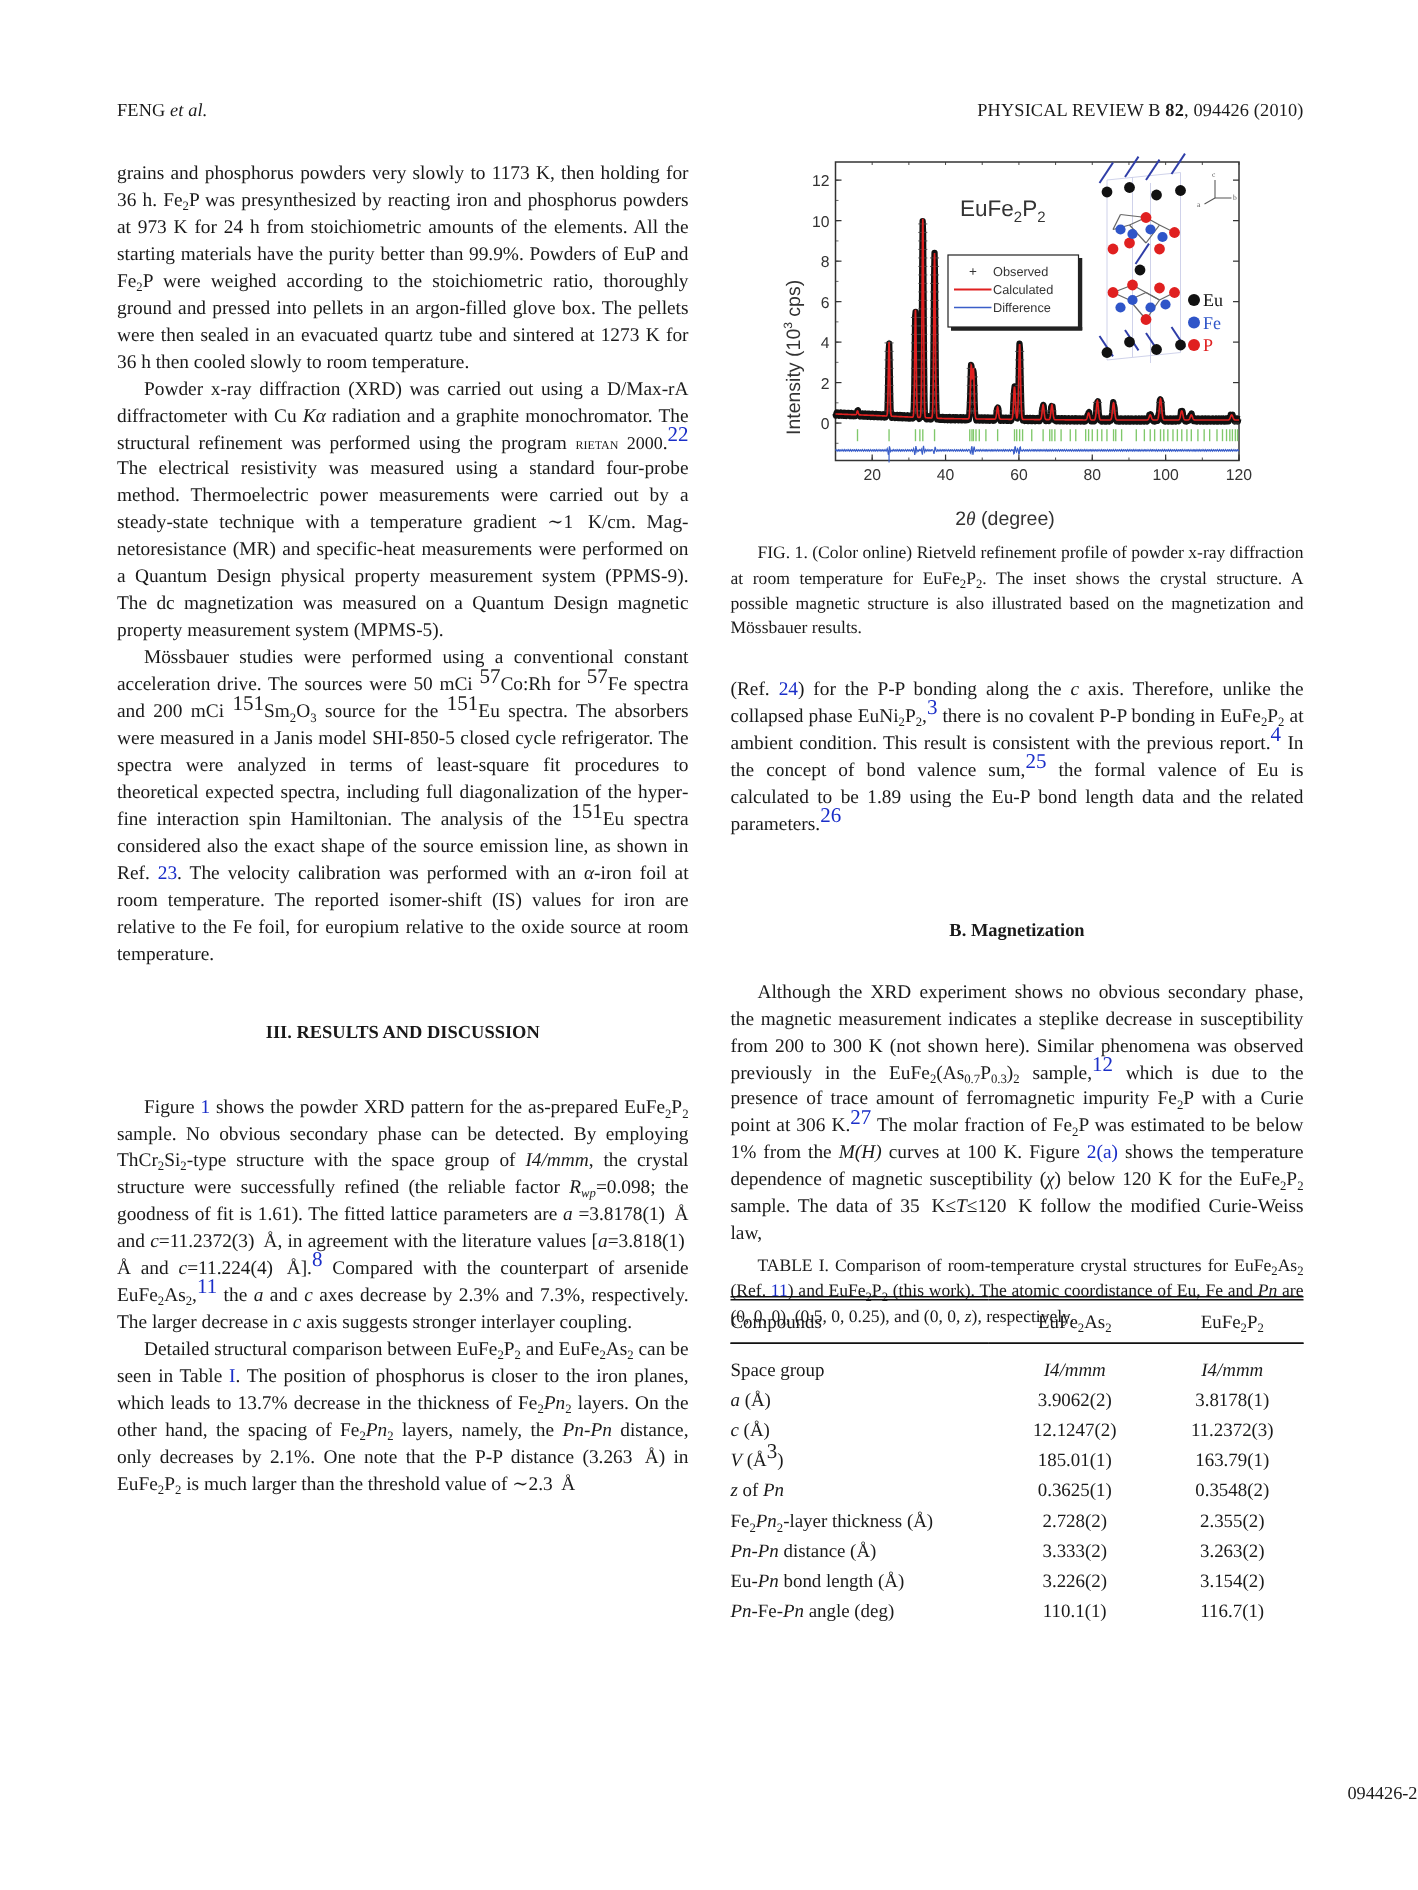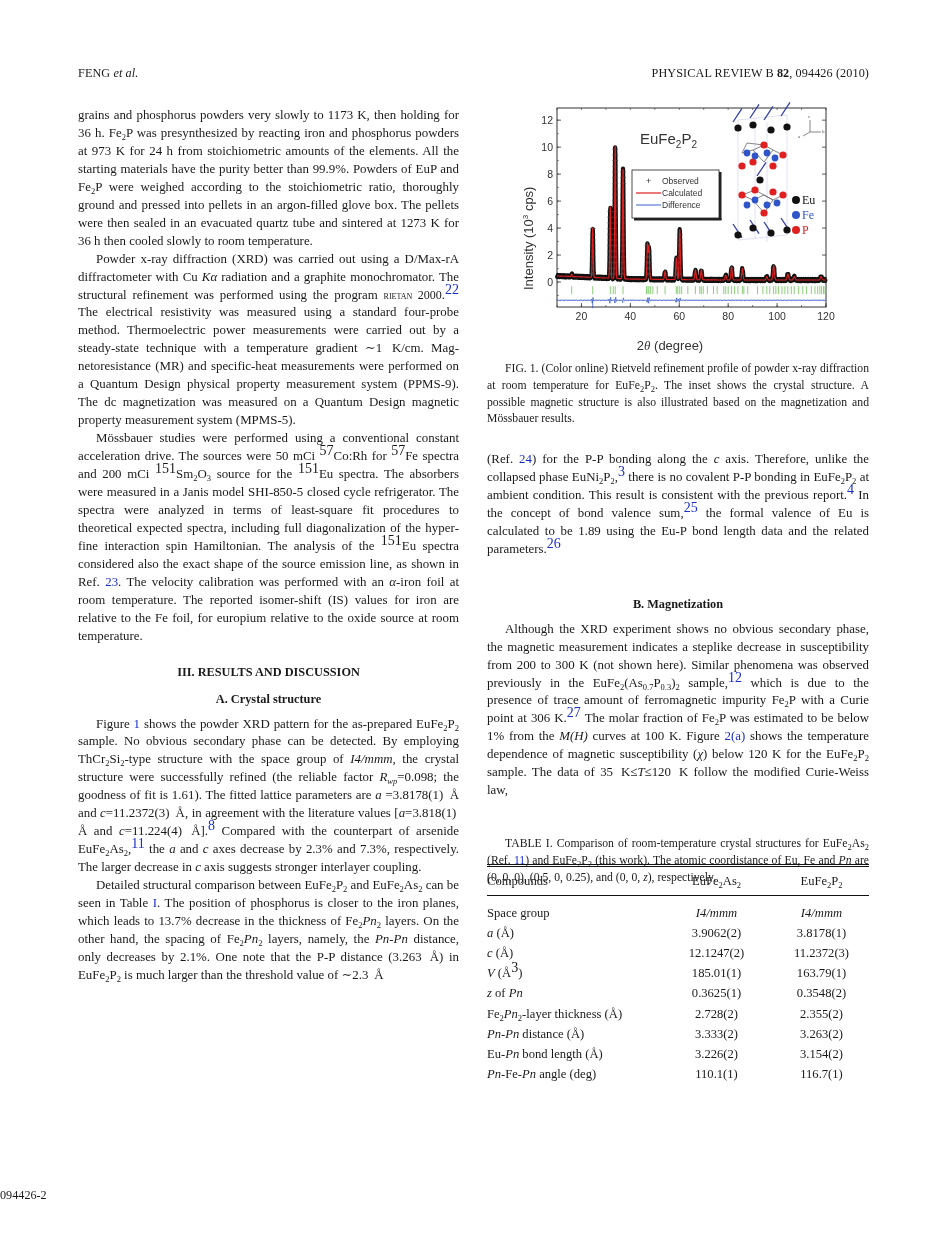--- a/index.html
+++ b/index.html
@@ -10,23 +10,23 @@
   .hdr-right { right: 76px; }
   .col { position: absolute; font-size: 12.9px; line-height: 17.95px; text-align: justify; }
   .col-left { left: 78px; width: 381px; top: 107px; }
   .col-right { left: 487px; width: 382px; }
   .p { margin: 0; text-indent: 0; }
   .p.ind { text-indent: 18px; }
   .ref { color: #1a2ec8; }
   sup { font-size: 14px; line-height: 0; vertical-align: 5px; }
   sub { font-size: 8.5px; line-height: 0; vertical-align: -3px; }
   .sc { font-variant: small-caps; font-size: 12px; }
-  .sec { text-align: center; font-weight: bold; font-size: 12.3px; margin: 0; }
+  .sec { text-align: center; font-weight: bold; font-size: 12.3px; margin: 16px; }
   .cap { font-size: 11.7px; line-height: 16.8px; text-align: justify; }
-  .footer { position: absolute; top: 1188px; left: 0; width: 945px; text-align: left; font-size: 12.2px; }
+  .footer { position: absolute; top: 1188px; left: 0; width: 945px; text-align: right; font-size: 12.2px; }
   
   .fig { position: absolute; left: 505px; top: 100px; width: 345px; height: 255px; }
   .fig svg { width: 345px; height: 255px; display: block; }
   .axis-text { font-family: "Liberation Sans", "DejaVu Sans", sans-serif; fill: #333; }
   
   .tbl { position: absolute; left: 487px; top: 864px; width: 382px; border-collapse: collapse; font-size: 12.6px; }
   .tbl td, .tbl th { padding: 0; height: 20.2px; font-weight: normal; }
   .tbl th { height: 28px; }
   .tbl .c1 { text-align: left; }
   .tbl .c2, .tbl .c3 { text-align: center; }
@@ -53,21 +53,20 @@
   </p>
   <p class="p ind">
     <span>Powder x-ray diffraction (XRD) was carried out using a D/Max-rA diffractometer with Cu </span><i>Kα</i><span> radiation and a graph­ite monochromator. The structural refinement was performed using the program </span><span class="sc">rietan 2000</span><span>.</span><sup><a class="ref">22</a></sup><span> The electrical resistivity was measured using a standard four-probe method. Thermo­electric power measurements were carried out by a steady-state technique with a temperature gradient ∼1  K/cm. Mag­netoresistance (MR) and specific-heat measurements were performed on a Quantum Design physical property measure­ment system (PPMS-9). The dc magnetization was measured on a Quantum Design magnetic property measurement sys­tem (MPMS-5).</span>
   </p>
   <p class="p ind">
     <span>Mössbauer studies were performed using a conventional constant acceleration drive. The sources were 50 mCi </span><sup>57</sup><span>Co:Rh for </span><sup>57</sup><span>Fe spectra and 200 mCi </span><sup>151</sup><span>Sm</span><sub>2</sub><span>O</span><sub>3</sub><span> source for the </span><sup>151</sup><span>Eu spectra. The absorbers were measured in a Janis model SHI-850-5 closed cycle refrigerator. The spectra were analyzed in terms of least-square fit procedures to theoretical expected spectra, including full diagonalization of the hyper­fine interaction spin Hamiltonian. The analysis of the </span><sup>151</sup><span>Eu spectra considered also the exact shape of the source emis­sion line, as shown in Ref. </span><a class="ref">23</a><span>. The velocity calibration was performed with an </span><i>α</i><span>-iron foil at room temperature. The re­ported isomer-shift (IS) values for iron are relative to the Fe foil, for europium relative to the oxide source at room tem­perature.</span>
   </p>
   <div style="height:18px"></div>
   <p class="sec">III. RESULTS AND DISCUSSION</p>
   <div style="height:9px"></div>
-  <p class="sec">A. Crystal structure</p>
   <div style="height:7px"></div>
   <p class="p ind">
     <span>Figure </span><a class="ref">1</a><span> shows the powder XRD pattern for the as-prepared EuFe</span><sub>2</sub><span>P</span><sub>2</sub><span> sample. No obvious secondary phase can be detected. By employing ThCr</span><sub>2</sub><span>Si</span><sub>2</sub><span>-type structure with the space group of </span><i>I4/mmm</i><span>, the crystal structure were success­fully refined (the reliable factor </span><i>R</i><sub><i>wp</i></sub><span>=0.098; the goodness of fit is 1.61). The fitted lattice parameters are </span><i>a</i><span> =3.8178(1)  Å and </span><i>c</i><span>=11.2372(3)  Å, in agreement with the literature values [</span><i>a</i><span>=3.818(1)  Å and </span><i>c</i><span>=11.224(4)  Å].</span><sup><a class="ref">8</a></sup><span> Compared with the counterpart of arsenide EuFe</span><sub>2</sub><span>As</span><sub>2</sub><span>,</span><sup><a class="ref">11</a></sup><span> the </span><i>a</i><span> and </span><i>c</i><span> axes decrease by 2.3% and 7.3%, respectively. The larger decrease in </span><i>c</i><span> axis suggests stronger interlayer cou­pling.</span>
   </p>
   <p class="p ind">
     <span>Detailed structural comparison between EuFe</span><sub>2</sub><span>P</span><sub>2</sub><span> and EuFe</span><sub>2</sub><span>As</span><sub>2</sub><span> can be seen in Table </span><a class="ref">I</a><span>. The position of phosphorus is closer to the iron planes, which leads to 13.7% decrease in the thickness of Fe</span><sub>2</sub><i>Pn</i><sub>2</sub><span> layers. On the other hand, the spac­ing of Fe</span><sub>2</sub><i>Pn</i><sub>2</sub><span> layers, namely, the </span><i>Pn-Pn</i><span> distance, only de­creases by 2.1%. One note that the P-P distance (3.263  Å) in EuFe</span><sub>2</sub><span>P</span><sub>2</sub><span> is much larger than the threshold value of ∼2.3  Å</span>
   </p>
 </div>
 
 <div class="fig">

